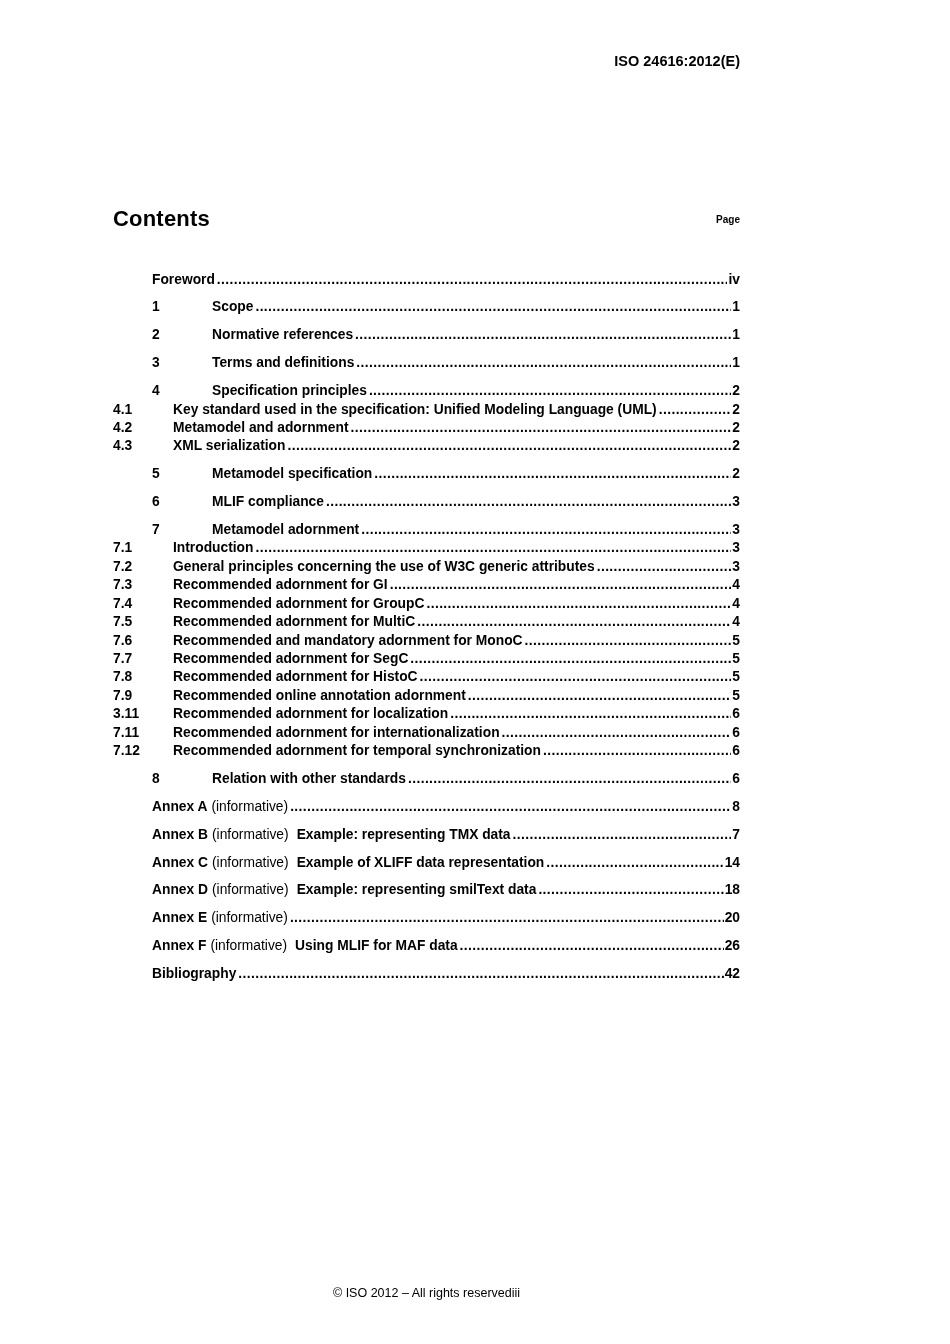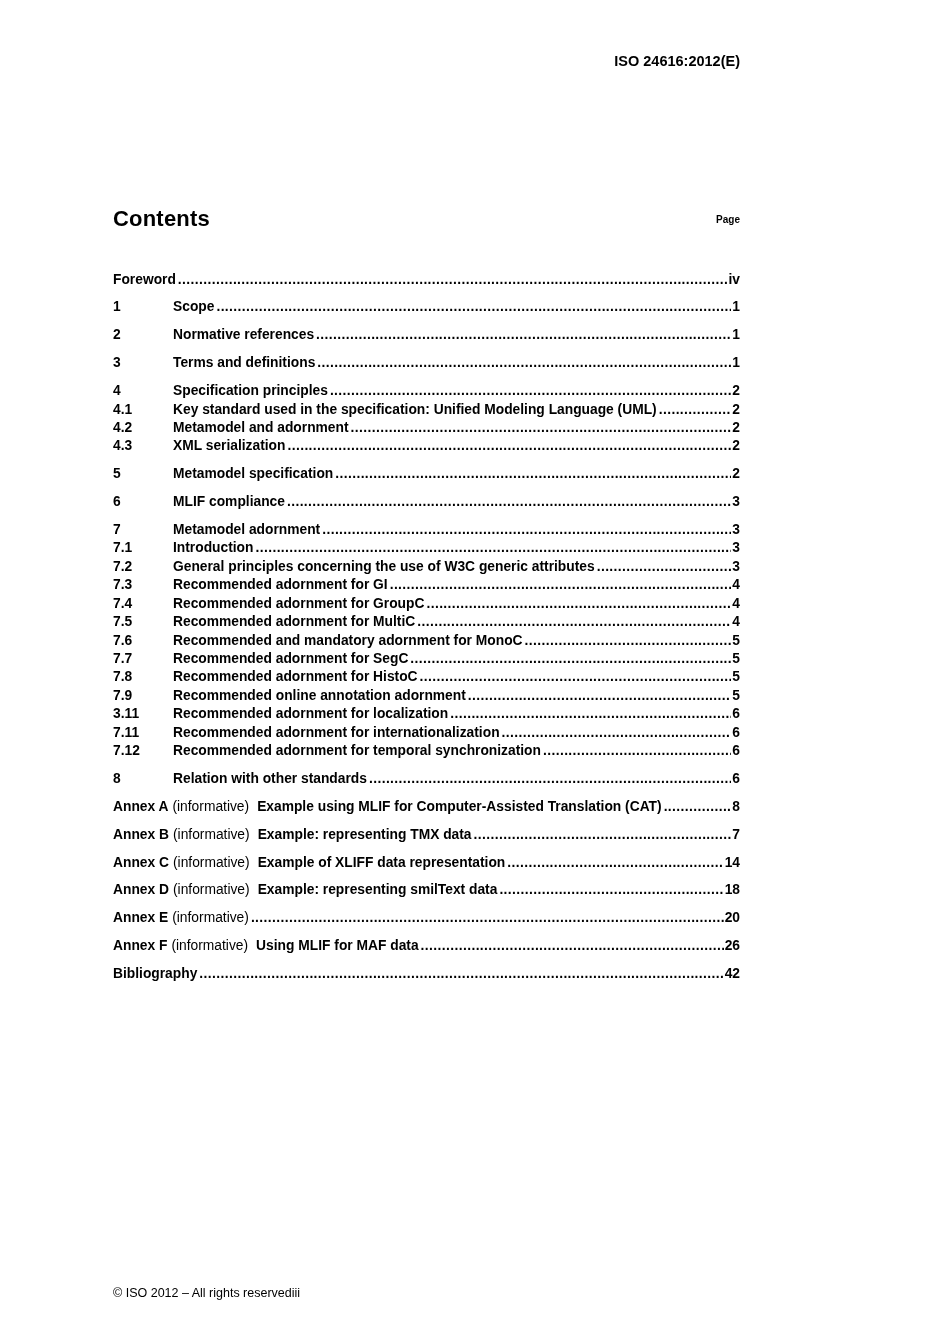--- a/index.html
+++ b/index.html
@@ -47,21 +47,21 @@
     right: 57px;
   }
   .toc-row {
     display: flex;
     align-items: baseline;
     font-size: 13.8px;
     font-weight: bold;
     line-height: 18.4px;
     white-space: nowrap;
   }
-  .toc-row.gap { margin-top: 9.5px; }
+  .toc-row.gap { margin-top: 9.5px; margin-left: 39px; }
   .toc-num {
     width: 60px;
     flex: 0 0 60px;
   }
   .toc-label { flex: 0 0 auto; }
   .annex-qual {
     font-weight: normal;
     margin-left: 4px;
   }
   .annex-title { margin-left: 8px; }
@@ -77,21 +77,21 @@
   .toc-page {
     flex: 0 0 auto;
     padding-left: 1px;
   }
   .footer {
     position: absolute;
     top: 1286px;
     left: 113px;
     right: 57px;
     display: flex;
-    justify-content: flex-start;
+    justify-content: center;
     align-items: baseline;
     font-size: 12.5px;
     font-weight: normal;
   }
 </style>
 </head>
 <body>
 
 <div class="page">
 
@@ -244,21 +244,20 @@
       </div>
       <div class="toc-row gap">
         <span class="toc-num">8</span>
         <span class="toc-label">Relation with other standards</span>
         <span class="toc-leader"></span>
         <span class="toc-page">6</span>
       </div>
       <div class="toc-row gap">
         <span class="toc-label">Annex A</span>
         <span class="annex-qual">(informative)</span>
-        <span class="toc-label annex-title">Example using MLIF for Computer-Assisted Translation (CAT)</span>
         <span class="toc-leader"></span>
         <span class="toc-page">8</span>
       </div>
       <div class="toc-row gap">
         <span class="toc-label">Annex B</span>
         <span class="annex-qual">(informative)</span>
         <span class="toc-label annex-title">Example: representing TMX data</span>
         <span class="toc-leader"></span>
         <span class="toc-page">7</span>
       </div>

